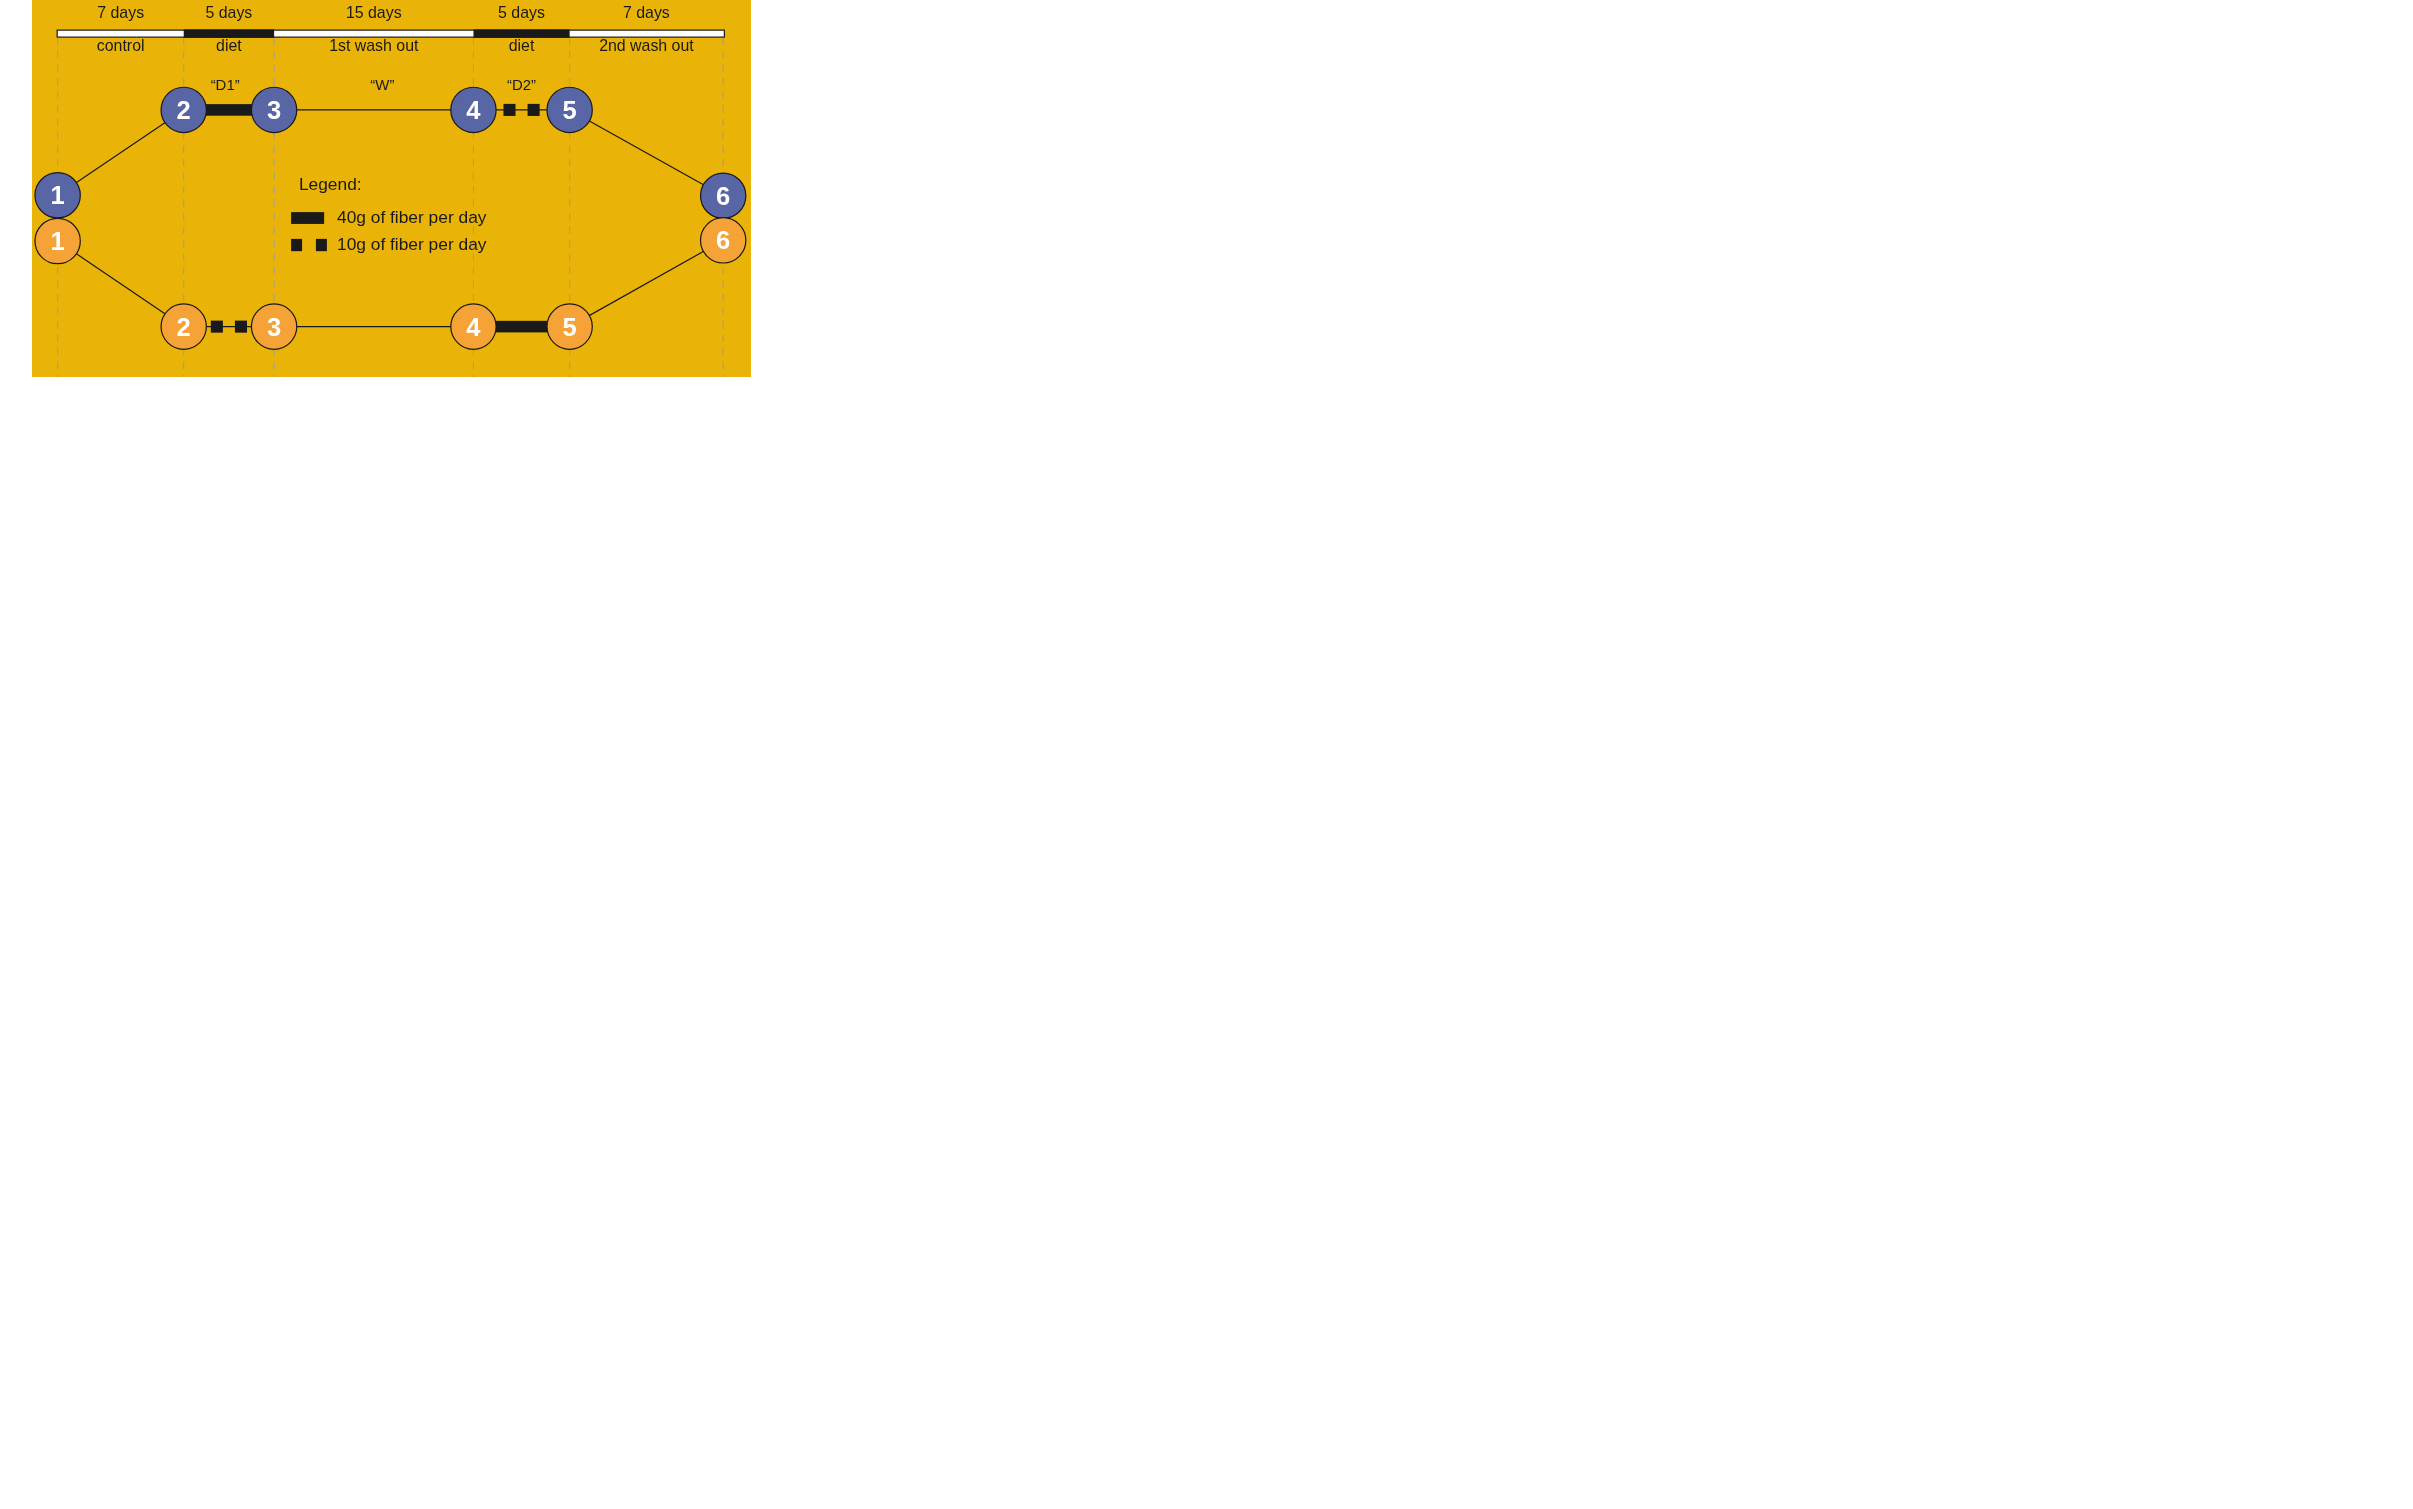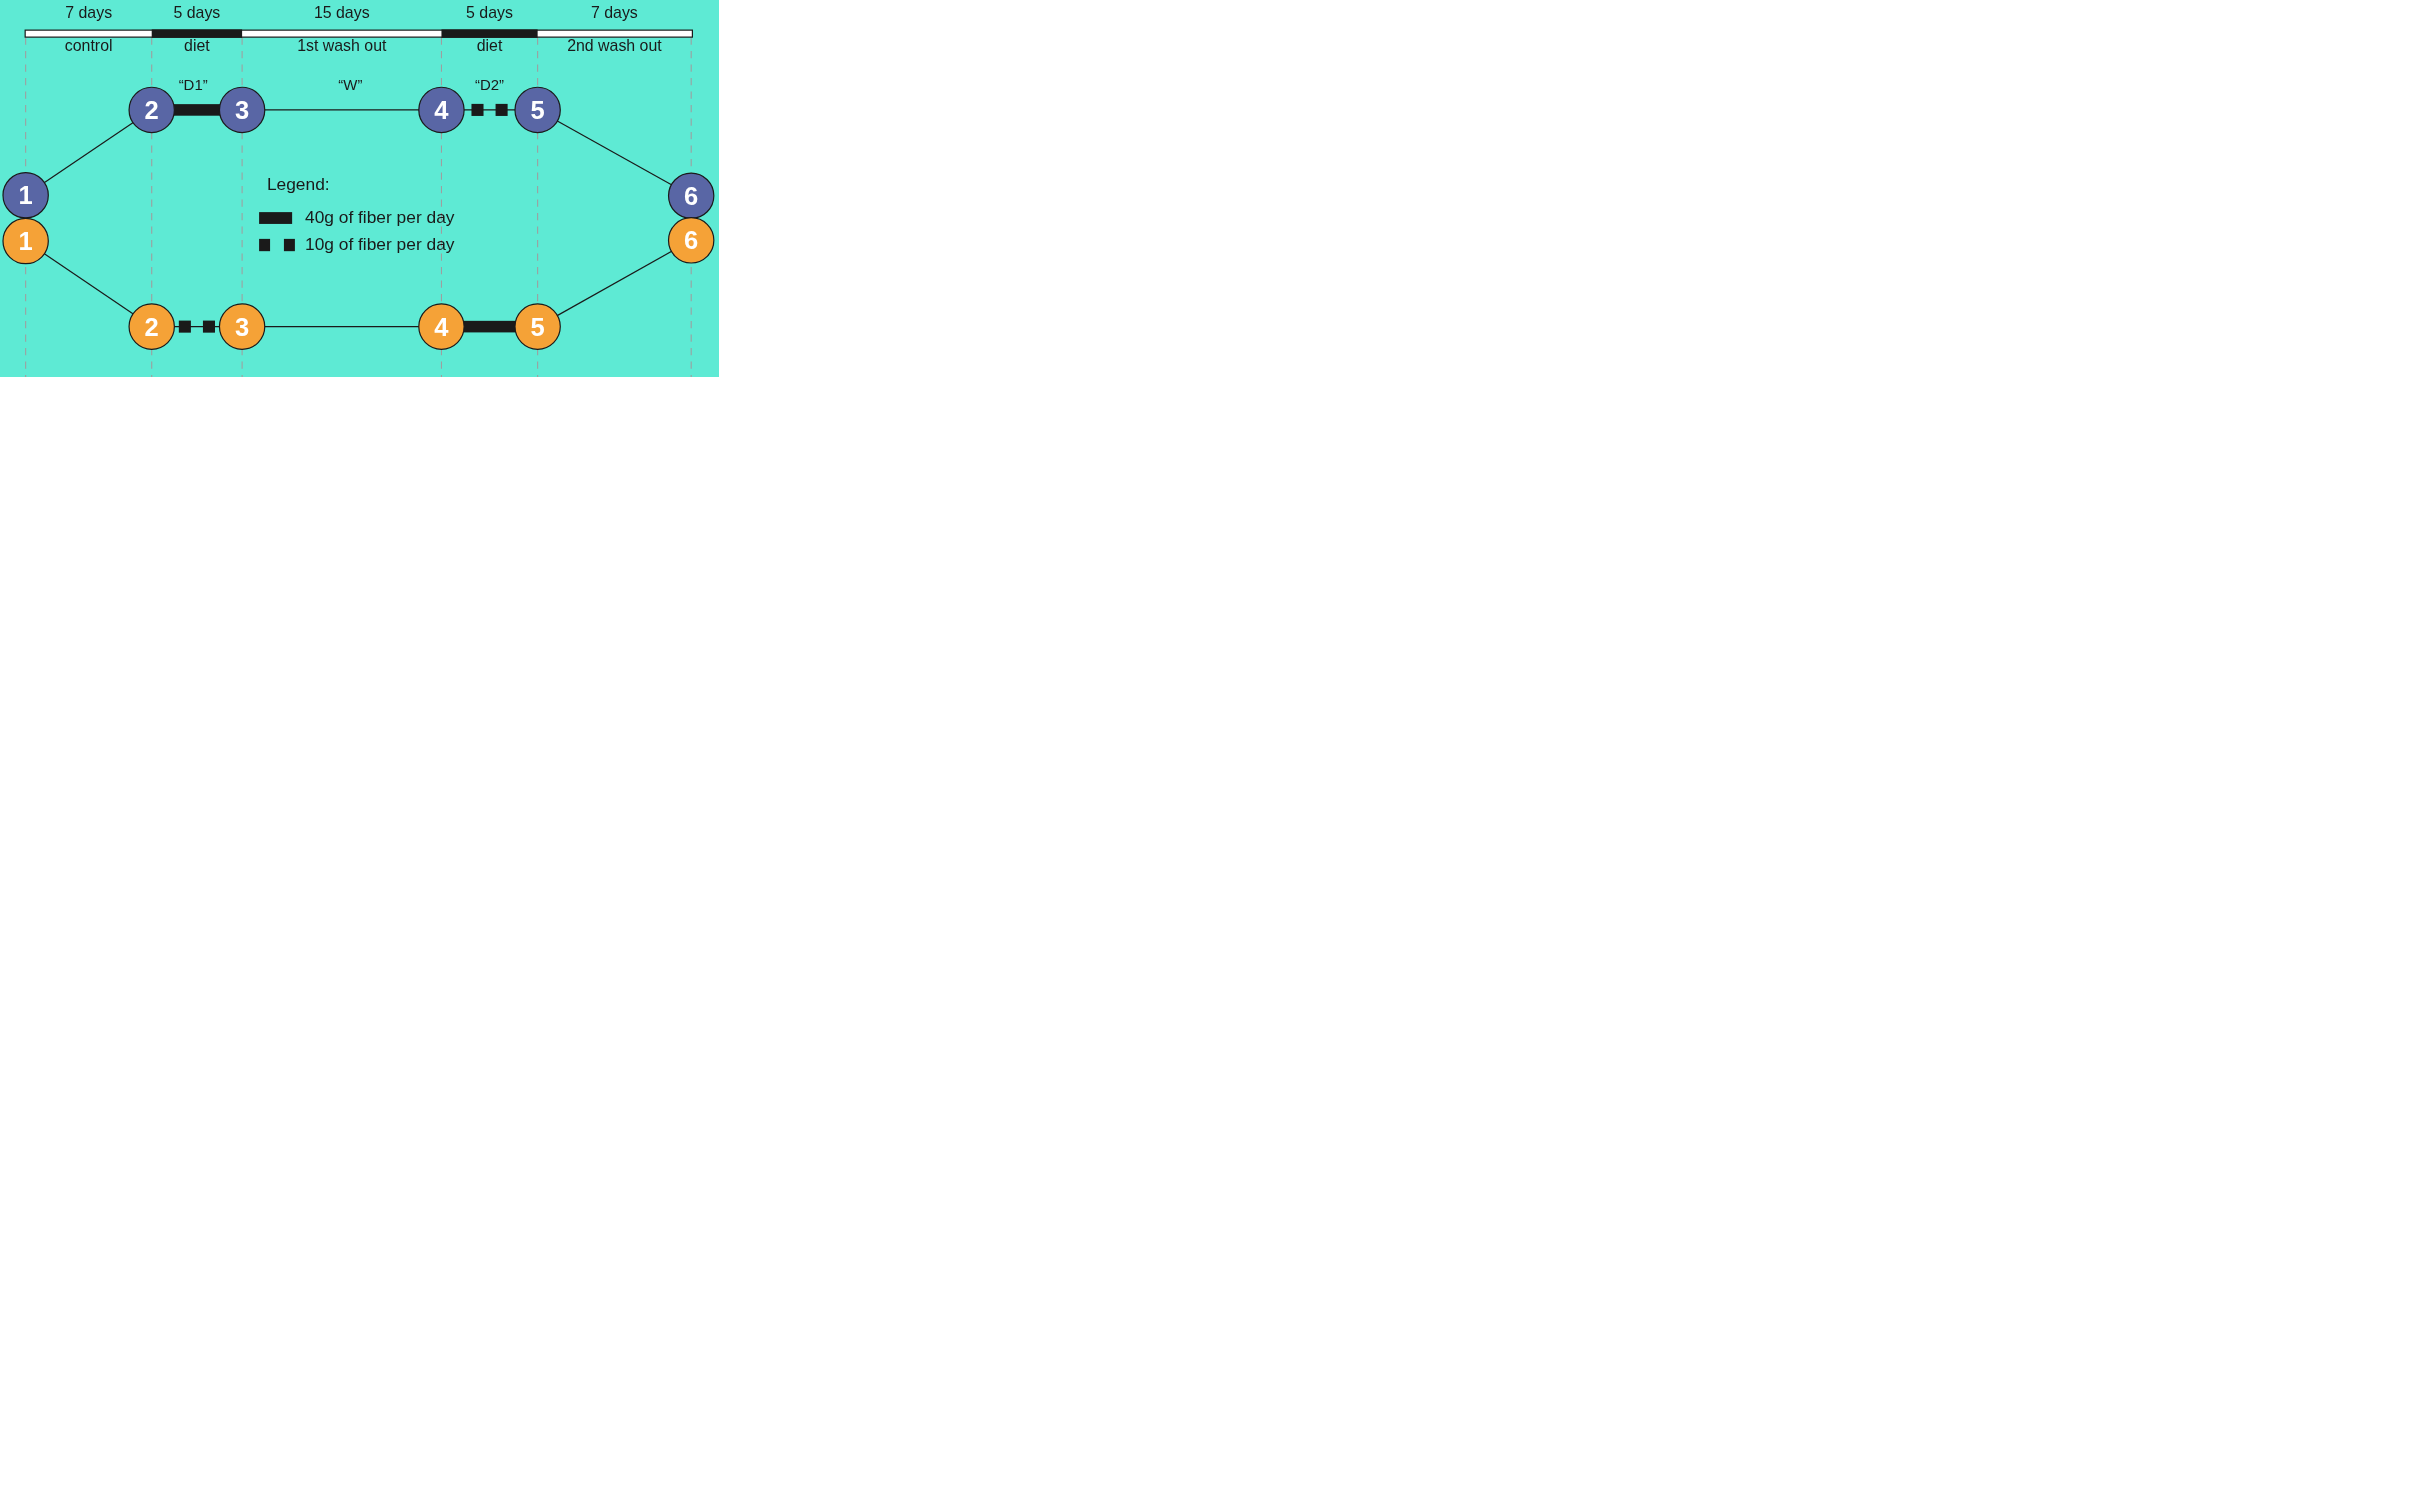--- a/index.html
+++ b/index.html
@@ -4,22 +4,23 @@
 <style>
   html, body {
     margin: 0;
     padding: 0;
     background: #ffffff;
   }
   .canvas {
     position: relative;
     width: 719px;
     height: 377px;
-    background: #5eead4;
+    background: #eab308;
     overflow: hidden;
+    margin-left: 32px;
   }
   svg text {
     font-family: "Liberation Sans", sans-serif;
     fill: #1a1a1a;
   }
   .duration-label { font-size: 33px; }
   .phase-label    { font-size: 33px; }
   .interval-label { font-size: 31px; }
   .legend-title   { font-size: 36px; }
   .legend-text    { font-size: 36px; }

